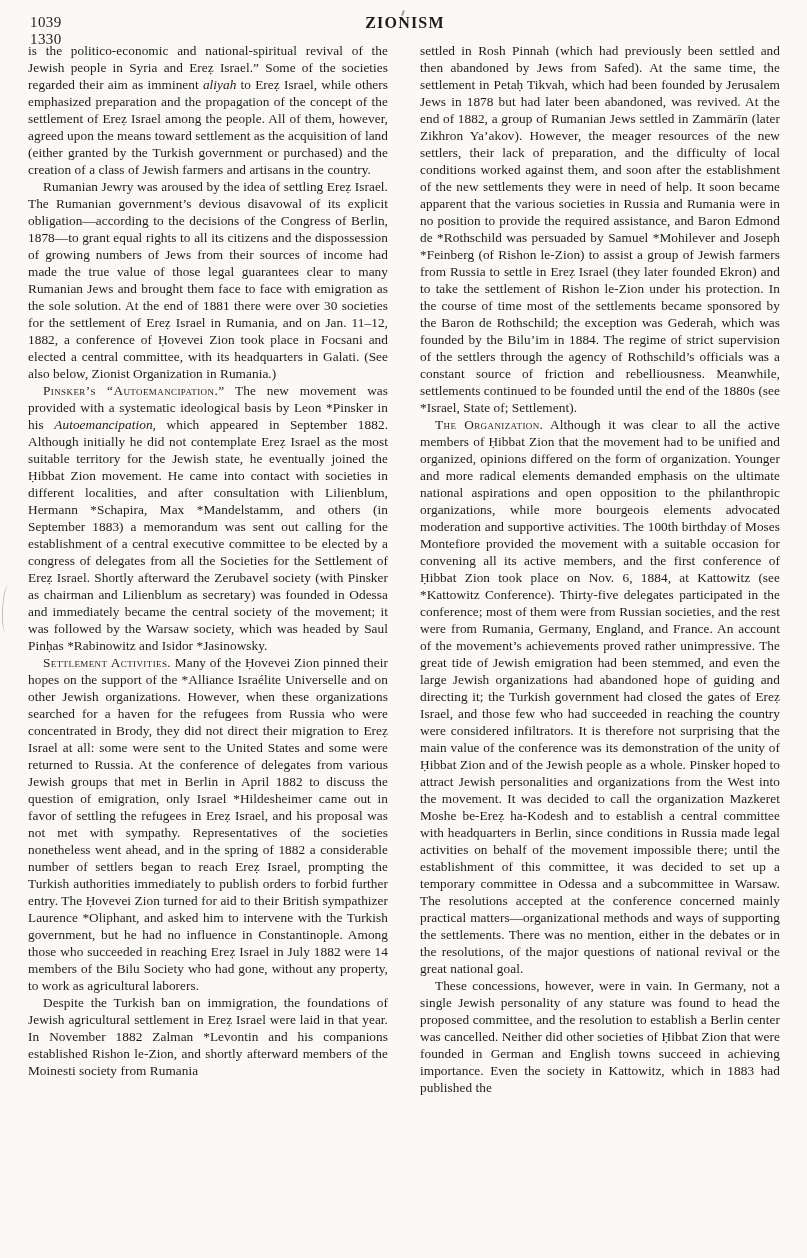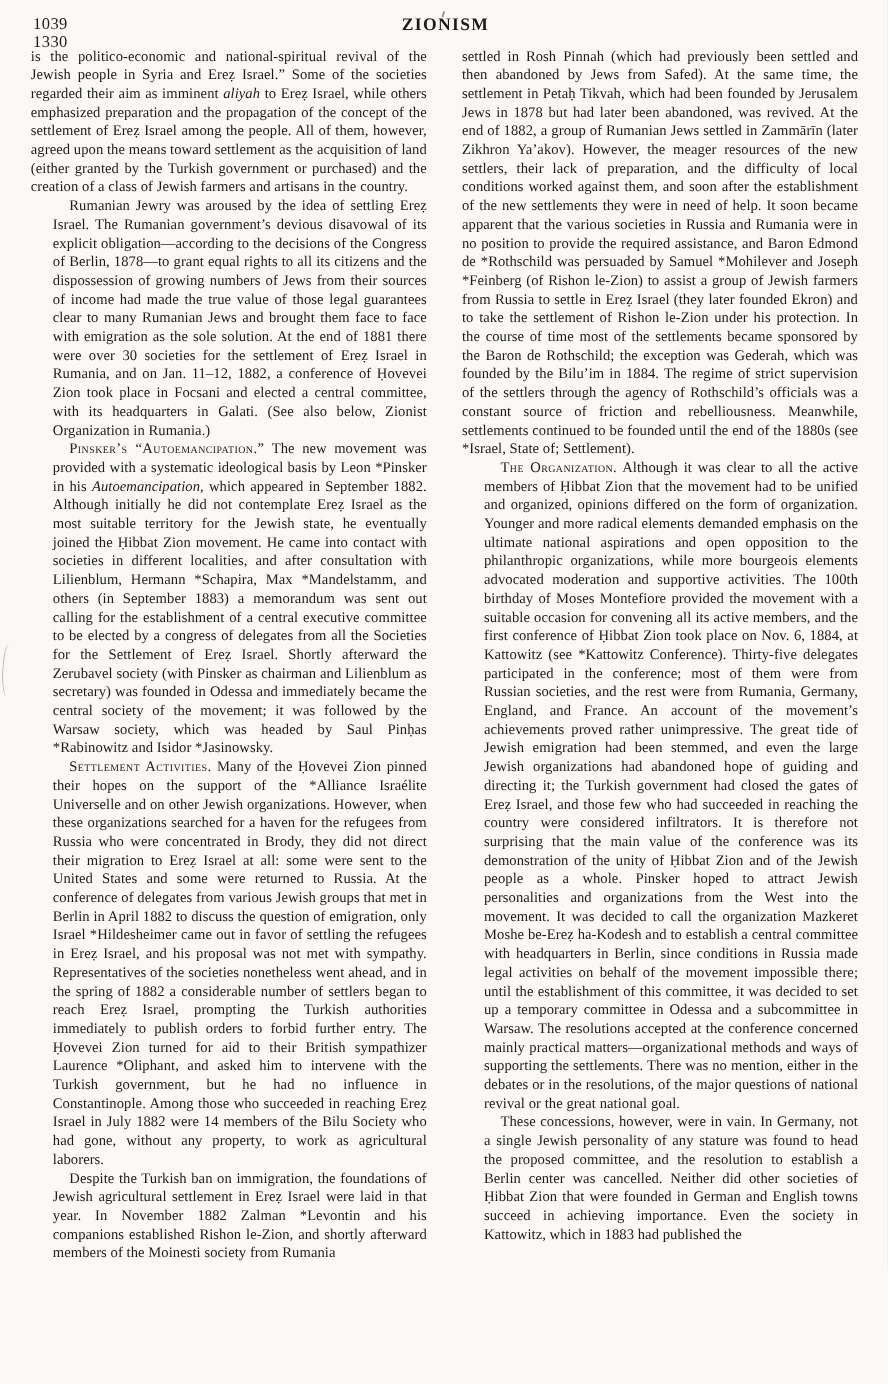--- a/index.html
+++ b/index.html
@@ -29,21 +29,21 @@
     display:flex;gap:32px;
   }
   .col{
     width:360px;
     text-align:justify;
     font-size:13.3px;
     line-height:17px;
     letter-spacing:.05px;
   }
   .para{margin:0;text-indent:0;}
-  .para.indent{text-indent:15px;margin-left:20px;}
+  .para.indent{text-indent:15px;}
   .smallcaps{font-variant:small-caps;letter-spacing:.4px;}
   .italic{font-style:italic;}
   
   .margin-mark{
     position:absolute;left:2px;top:585px;width:10px;height:48px;
     border-left:1.5px solid rgba(110,110,110,.45);
     border-radius:50% 0 0 50%/50% 0 0 50%;
     transform:rotate(3deg);
   }
   

